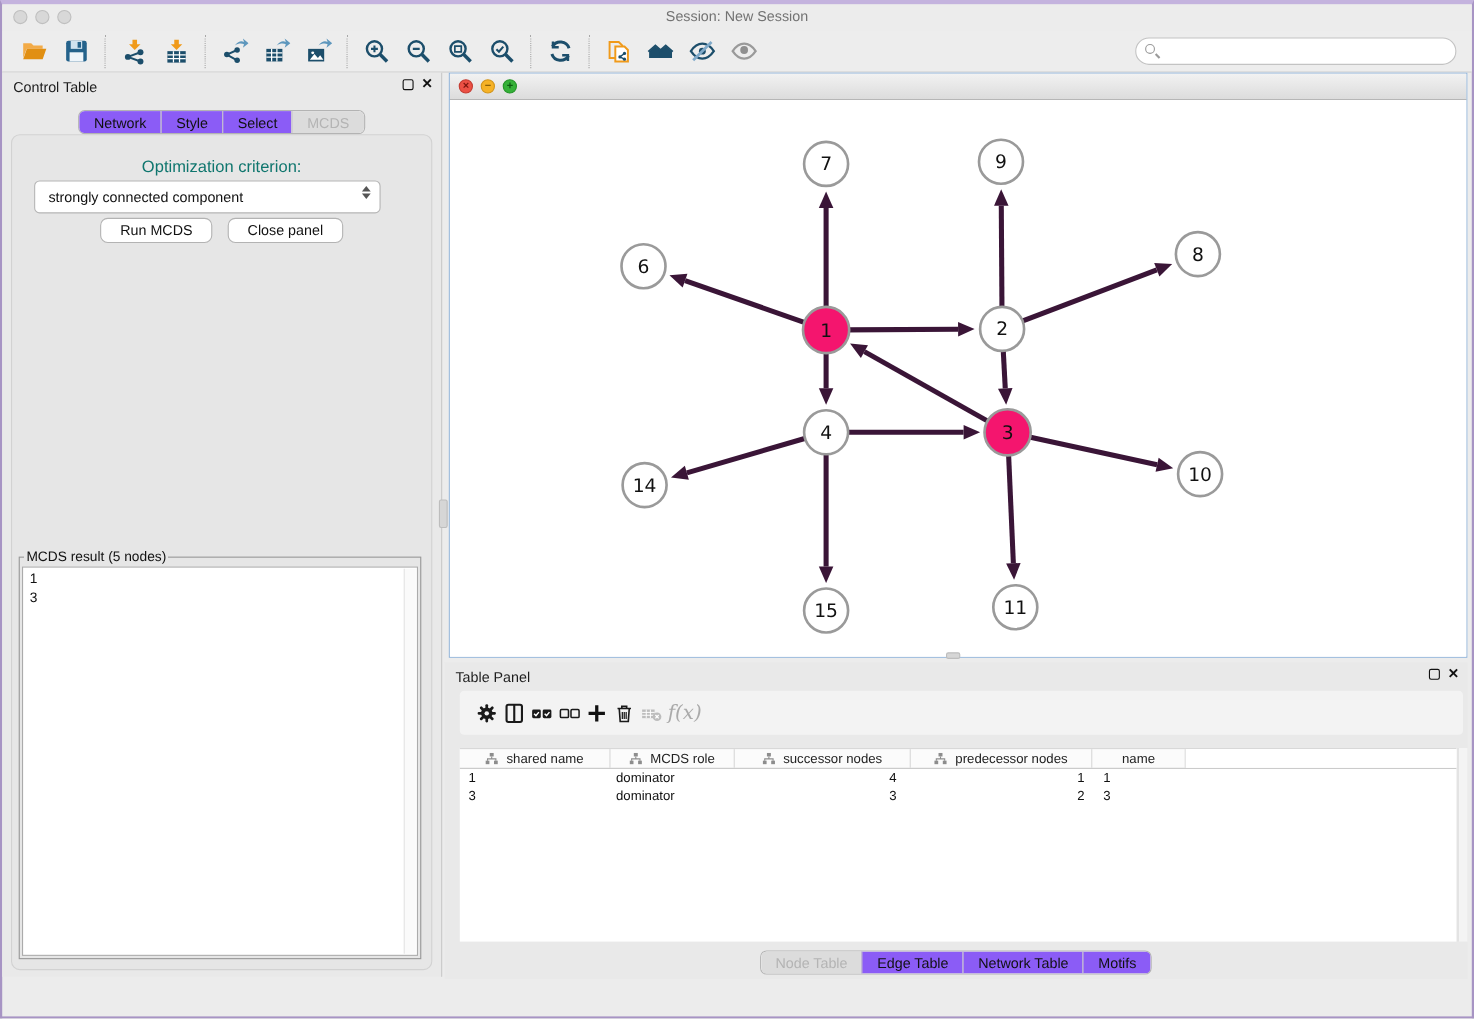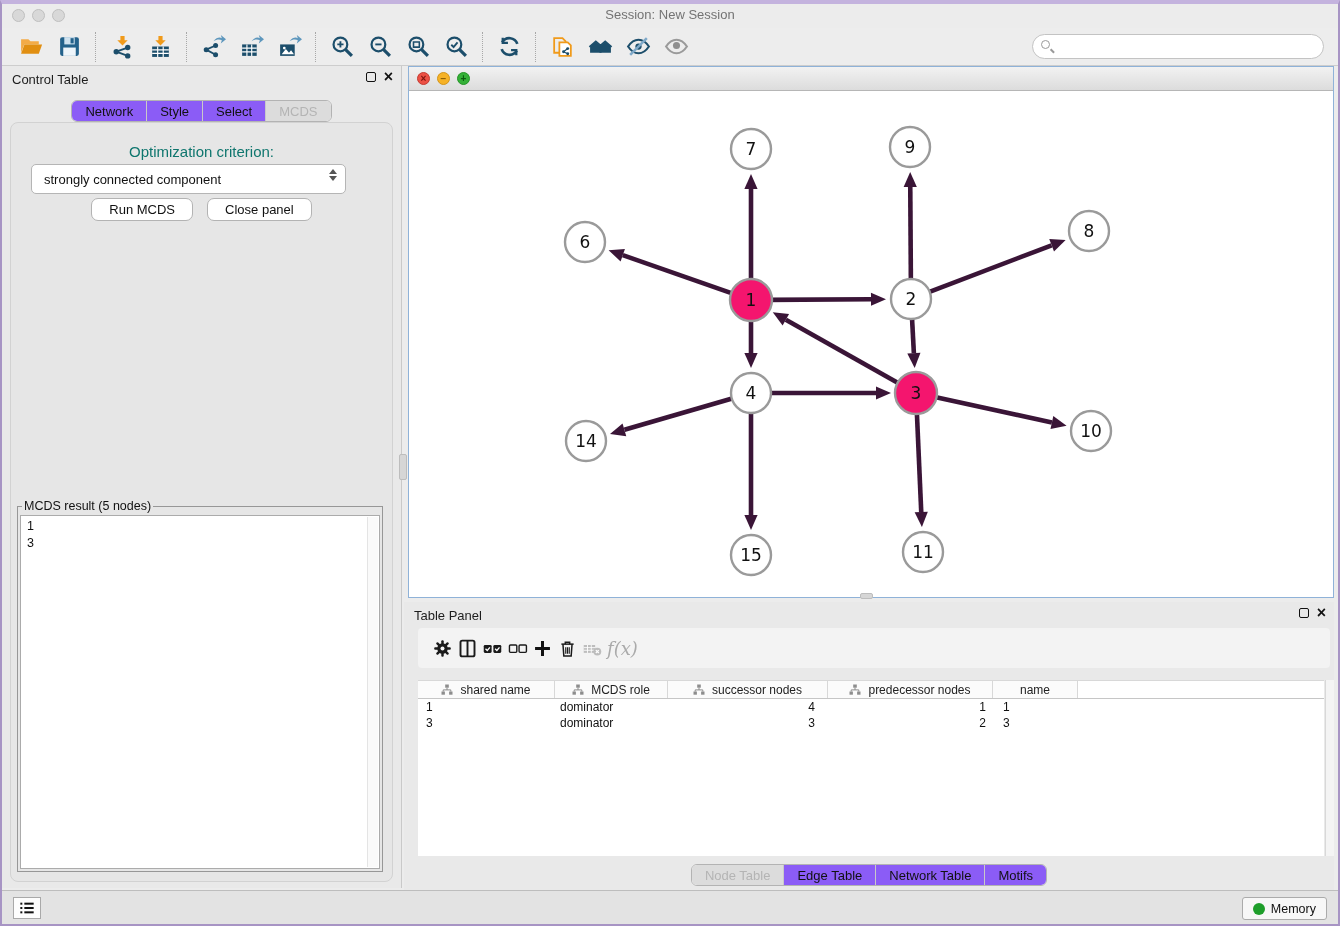--- a/index.html
+++ b/index.html
@@ -536,31 +536,15 @@
     <div class="tp-tabs">
       <div class="seg">
         <span class="tab selected">Node Table</span>
         <span class="tab">Edge Table</span>
         <span class="tab">Network Table</span>
         <span class="tab">Motifs</span>
       </div>
     </div>
   </div>
 
-  <div class="statusbar">
-    <button class="list-btn">
-      <svg viewBox="0 0 24 20" fill="#111">
-        <rect x="2" y="2" width="3" height="3"></rect>
-            <rect x="8" y="2" width="14" height="3"></rect>
-        <rect x="2" y="8.5" width="3" height="3"></rect>
-            <rect x="8" y="8.5" width="14" height="3"></rect>
-        <rect x="2" y="15" width="3" height="3"></rect>
-            <rect x="8" y="15" width="14" height="3"></rect>
-      </svg>
-    </button>
-    <button class="mem-btn">
-      <span class="mem-dot"></span>
-      <span>Memory</span>
-    </button>
-  </div>
 
 </div>
 </div>
 
 </body></html>

